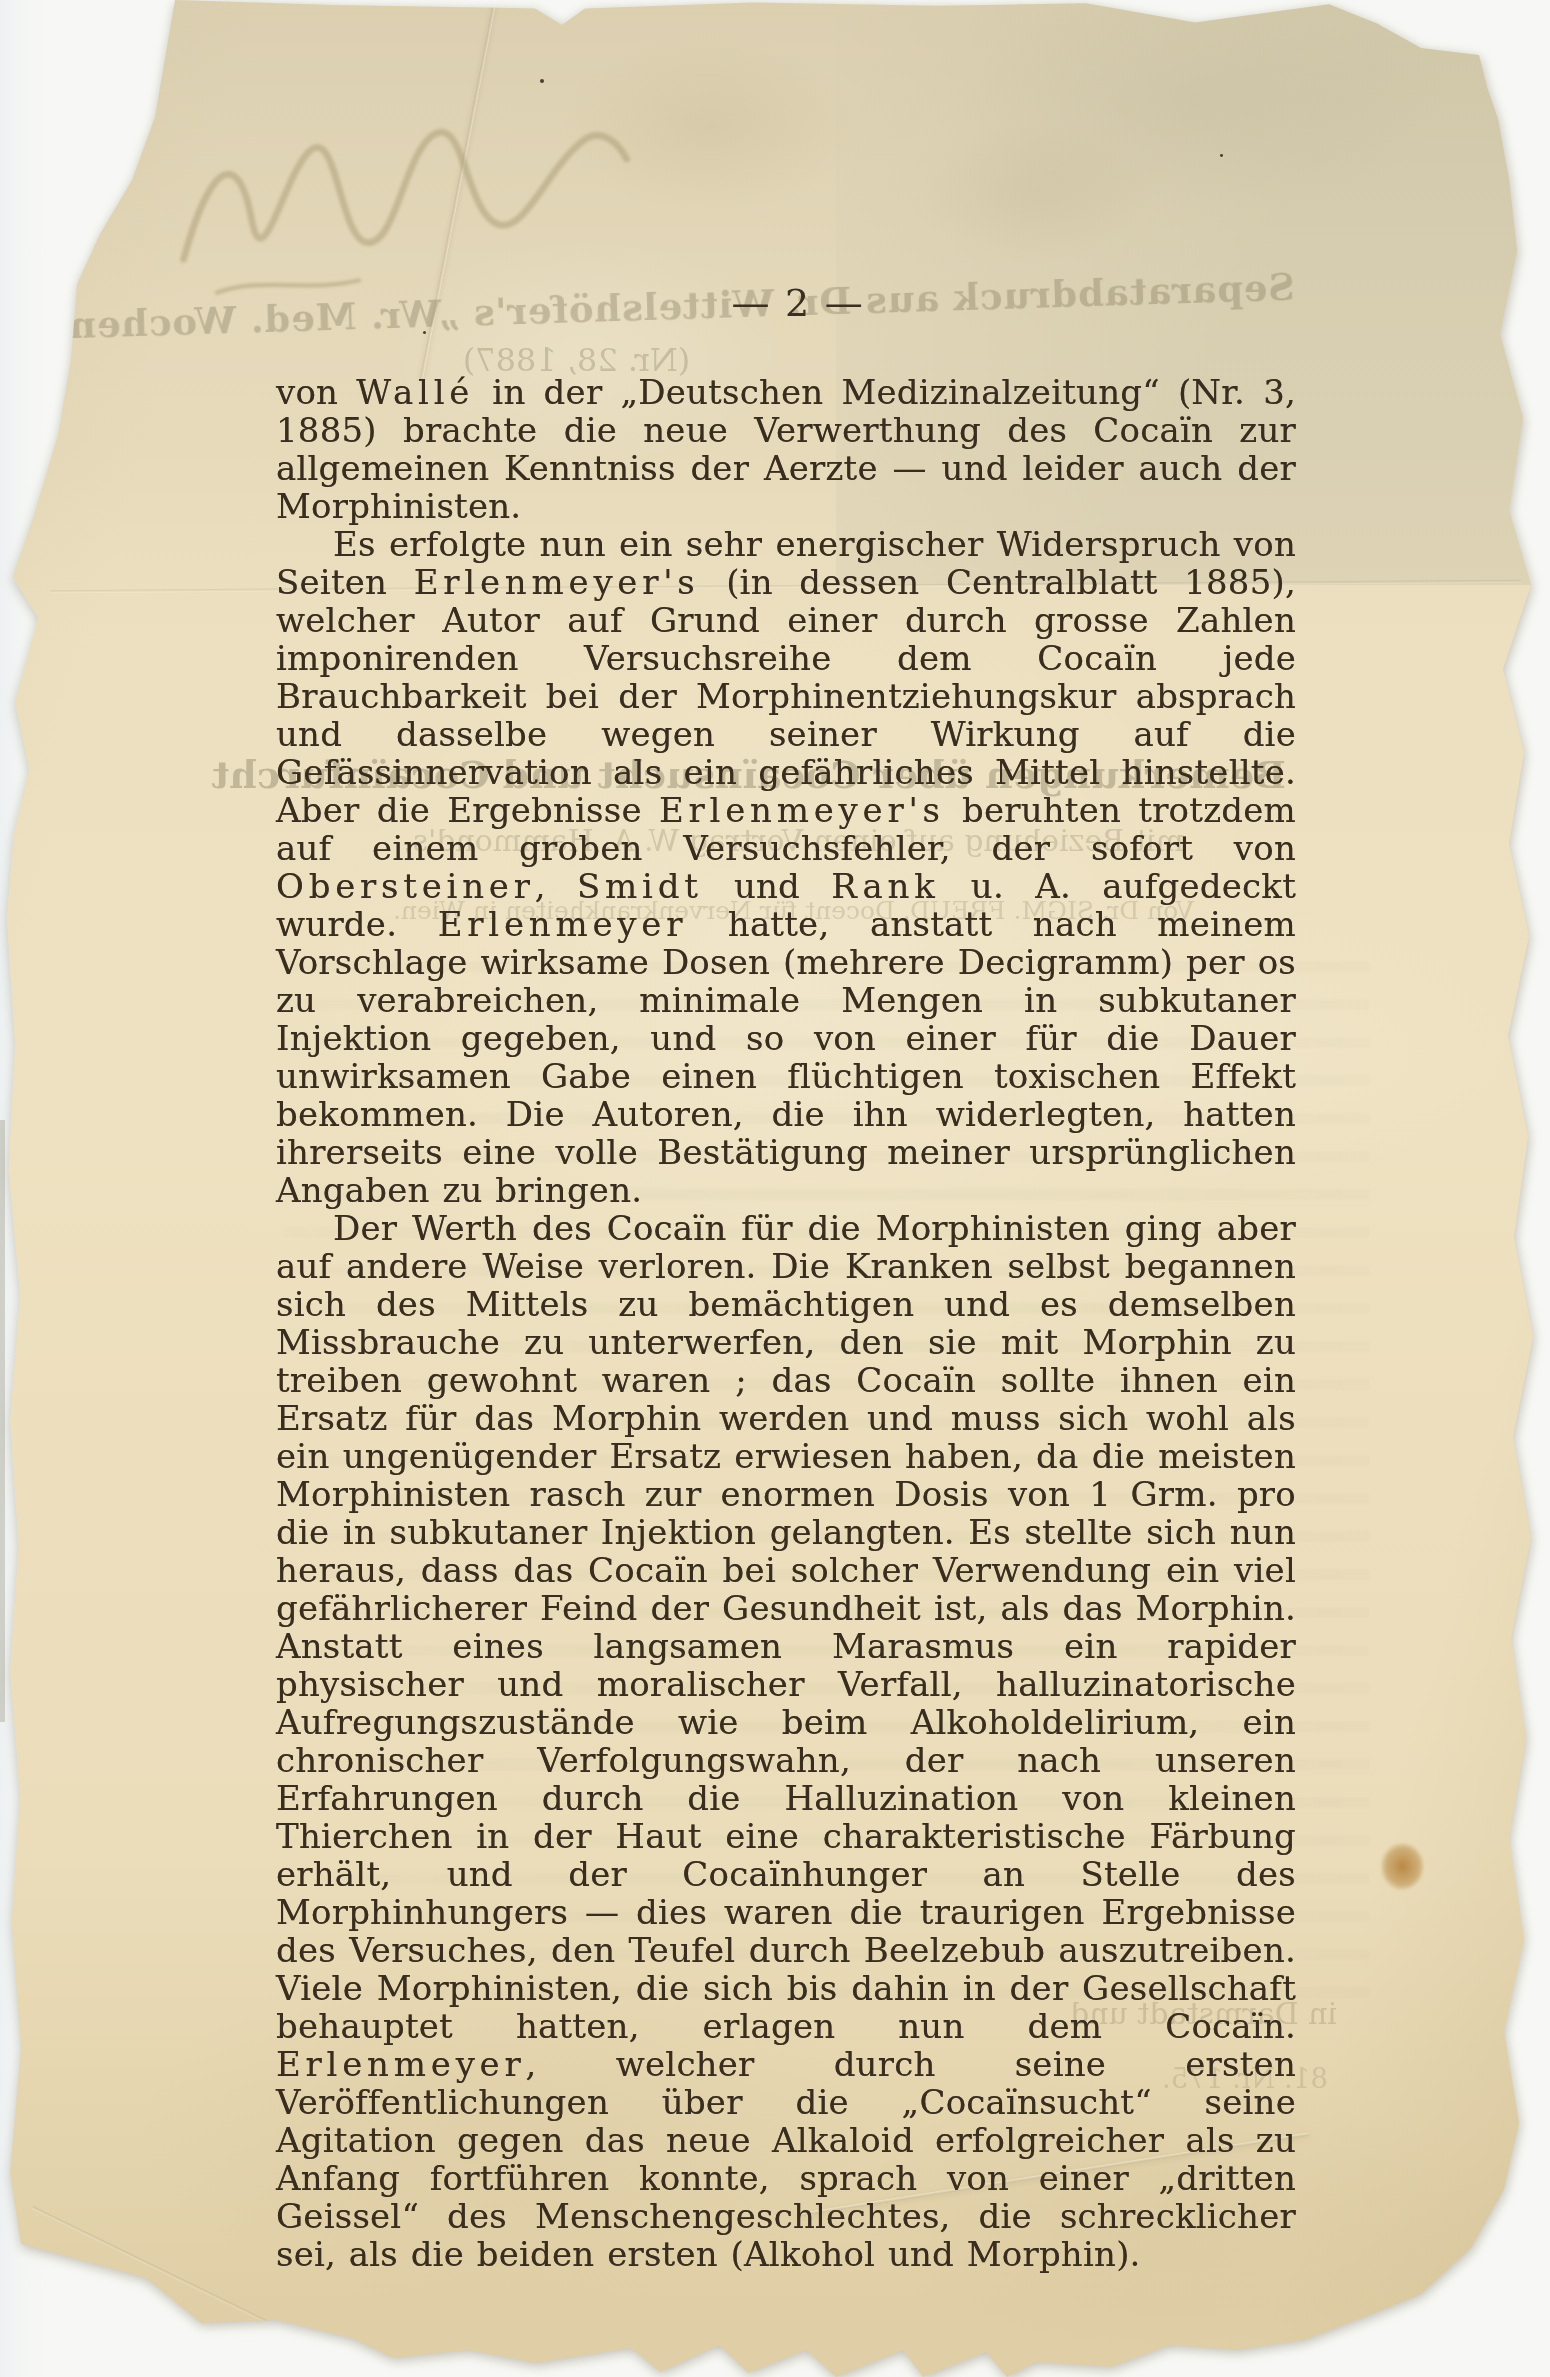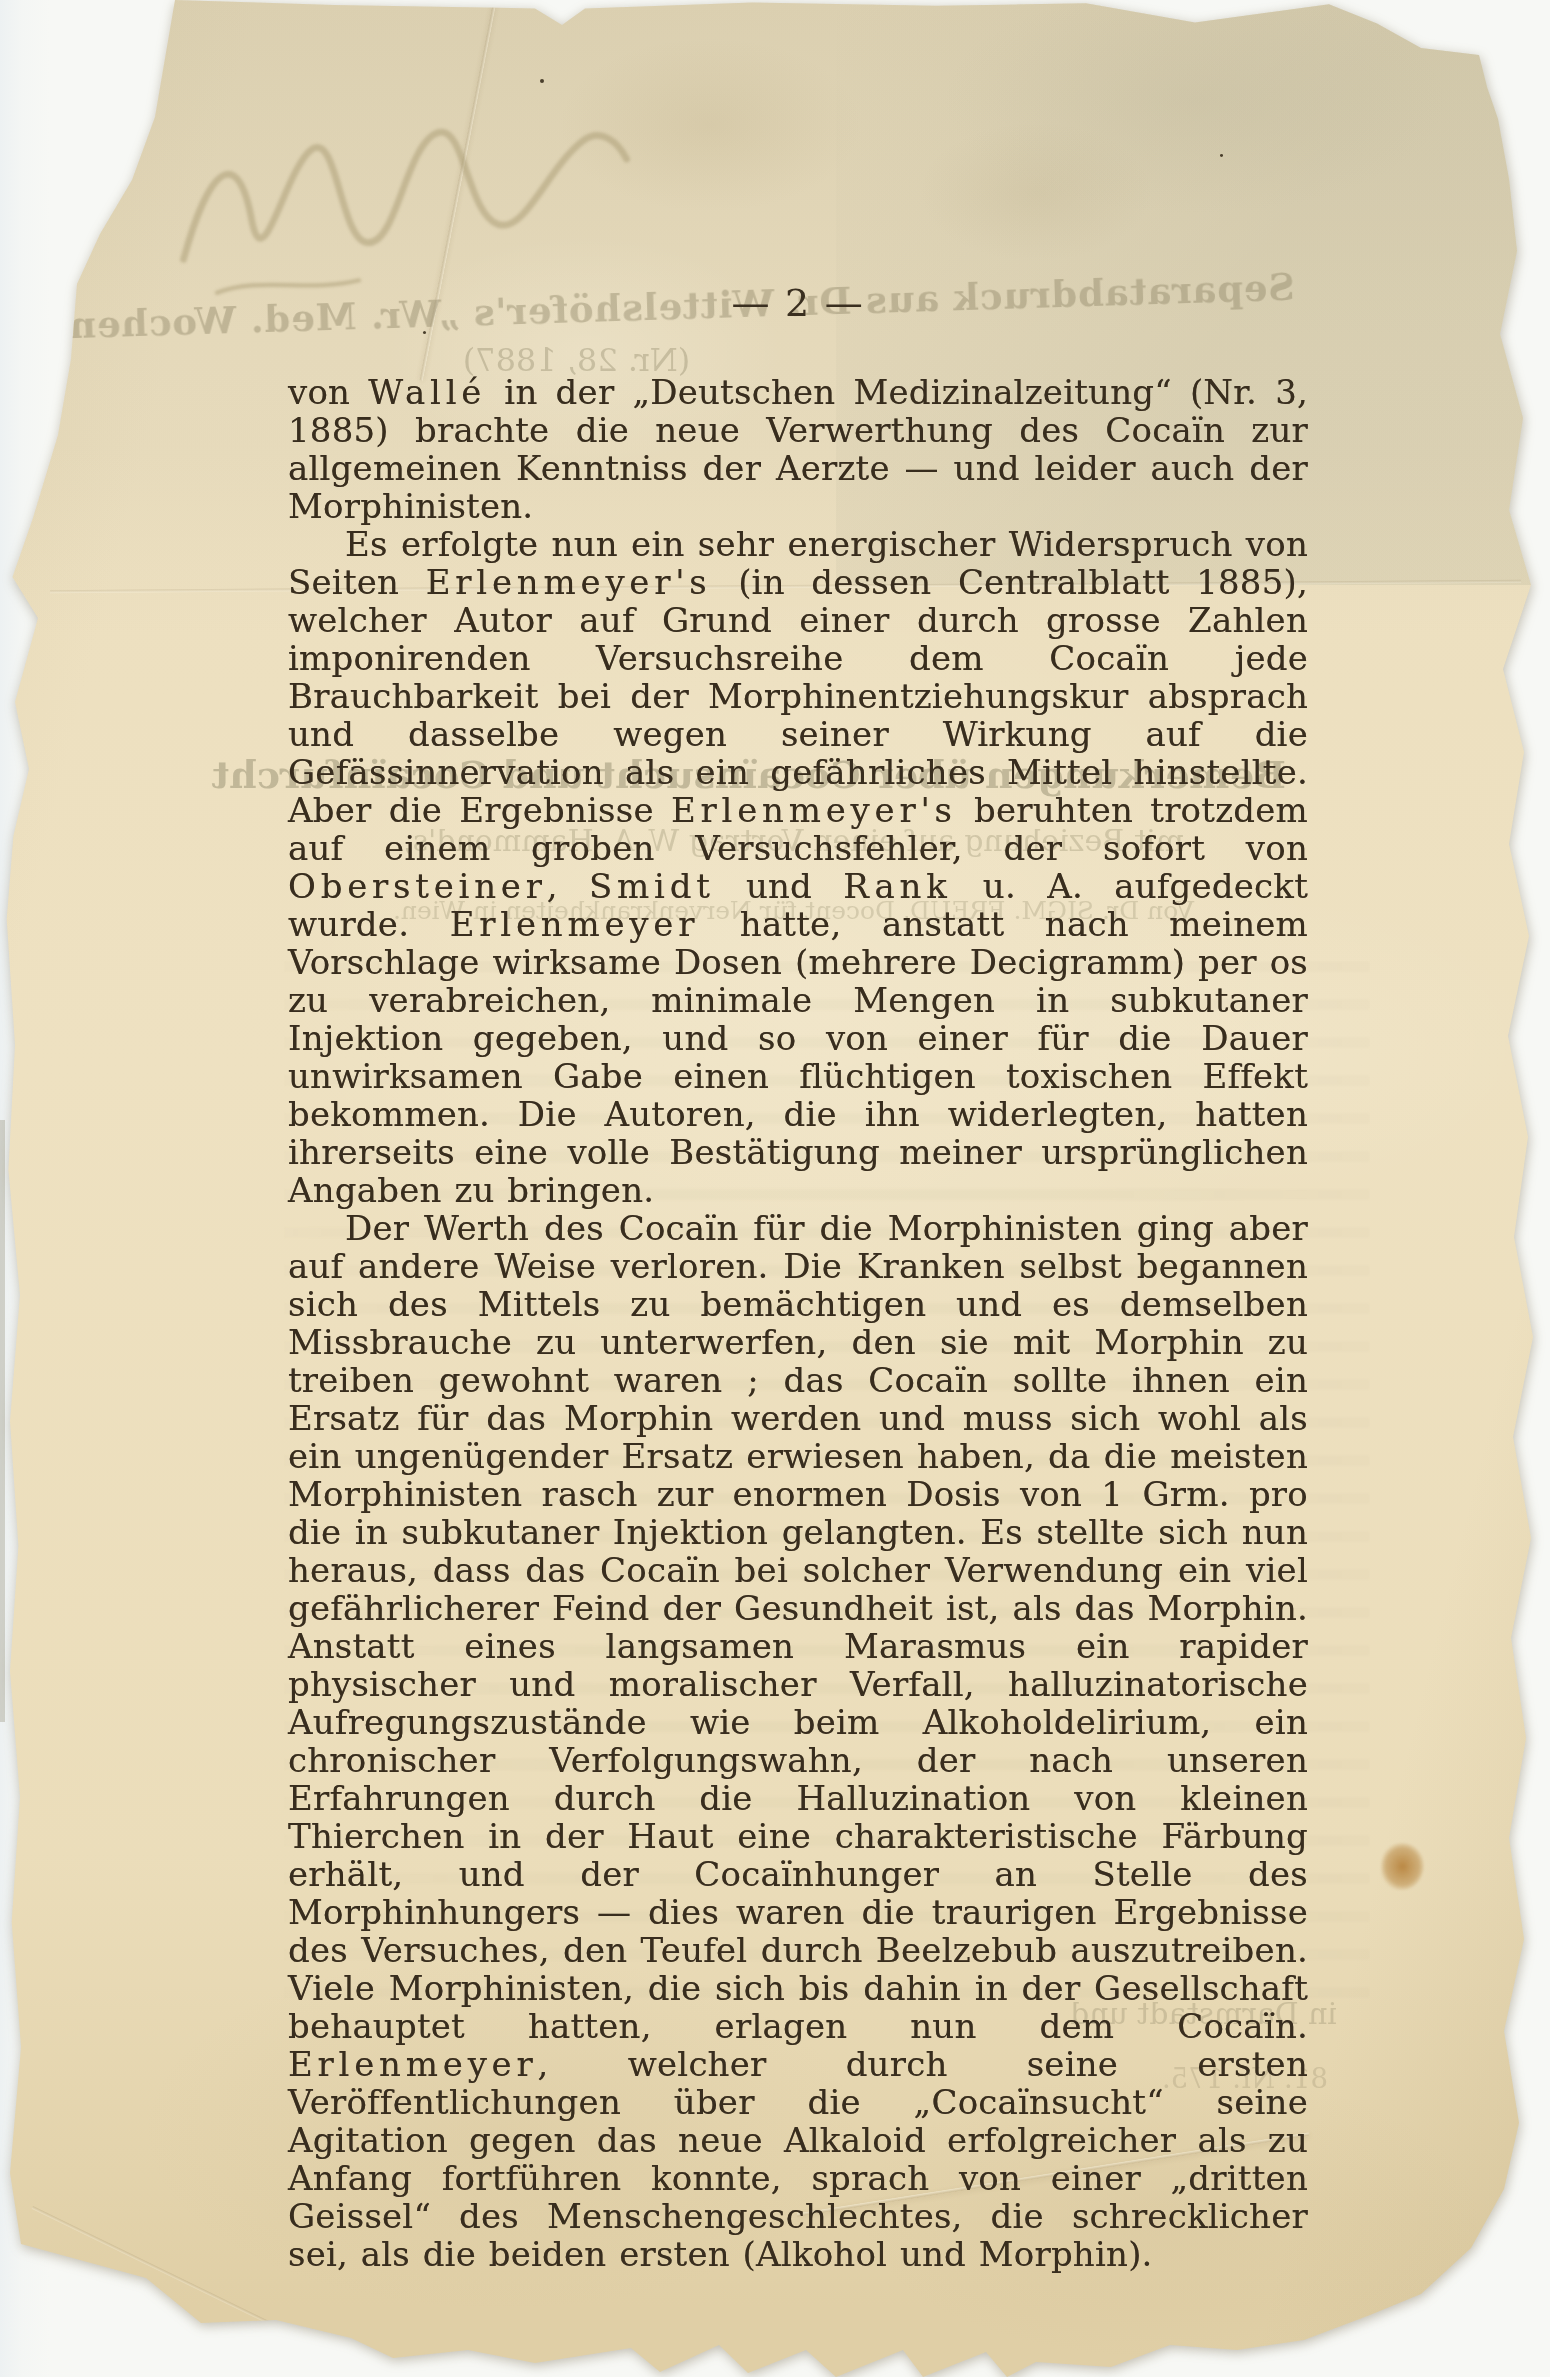--- a/index.html
+++ b/index.html
@@ -67,21 +67,21 @@
   .g-bot1{left:986px;top:1996px;width:435px;font-size:30px;text-align:center;transform:scaleX(-1);color:rgba(150,140,108,.34);}
   .g-bot2{left:1128px;top:2062px;width:234px;font-size:27.6px;text-align:center;transform:scaleX(-1);color:rgba(150,140,108,.28);}
   .ghost-stripes{position:absolute;left:284px;top:961px;width:1086px;height:1045px;pointer-events:none;opacity:.55;
     background:repeating-linear-gradient(180deg, rgba(152,143,110,.09) 0 11px, rgba(0,0,0,0) 11px 38px);
     filter:blur(1.3px);
     -webkit-mask-image:linear-gradient(90deg, rgba(0,0,0,.4), rgba(0,0,0,.9) 30%, rgba(0,0,0,.9) 75%, rgba(0,0,0,.5));
             mask-image:linear-gradient(90deg, rgba(0,0,0,.4), rgba(0,0,0,.9) 30%, rgba(0,0,0,.9) 75%, rgba(0,0,0,.5));}
 
   .pagenum{position:absolute;left:288px;top:281px;width:1020px;text-align:center;
     font-size:38px;color:#3a2f20;letter-spacing:1.7px;}
-  .bodytext{position:absolute;left:288px;top:373px;width:1020px;
+  .bodytext{position:absolute;left:276px;top:373px;width:1020px;
     font-size:34px;line-height:38px;text-align:justify;color:#382d1e;
     word-spacing:1.7px;letter-spacing:0.2px;text-shadow:0 0 0.5px rgba(56,45,30,.55);}
   .bodytext p{margin:0;}
   .bodytext p.indent{text-indent:57px;}
   .sperr{letter-spacing:.14em;}
 </style>
 </head>
 <body>
 
 <div class="stage">

